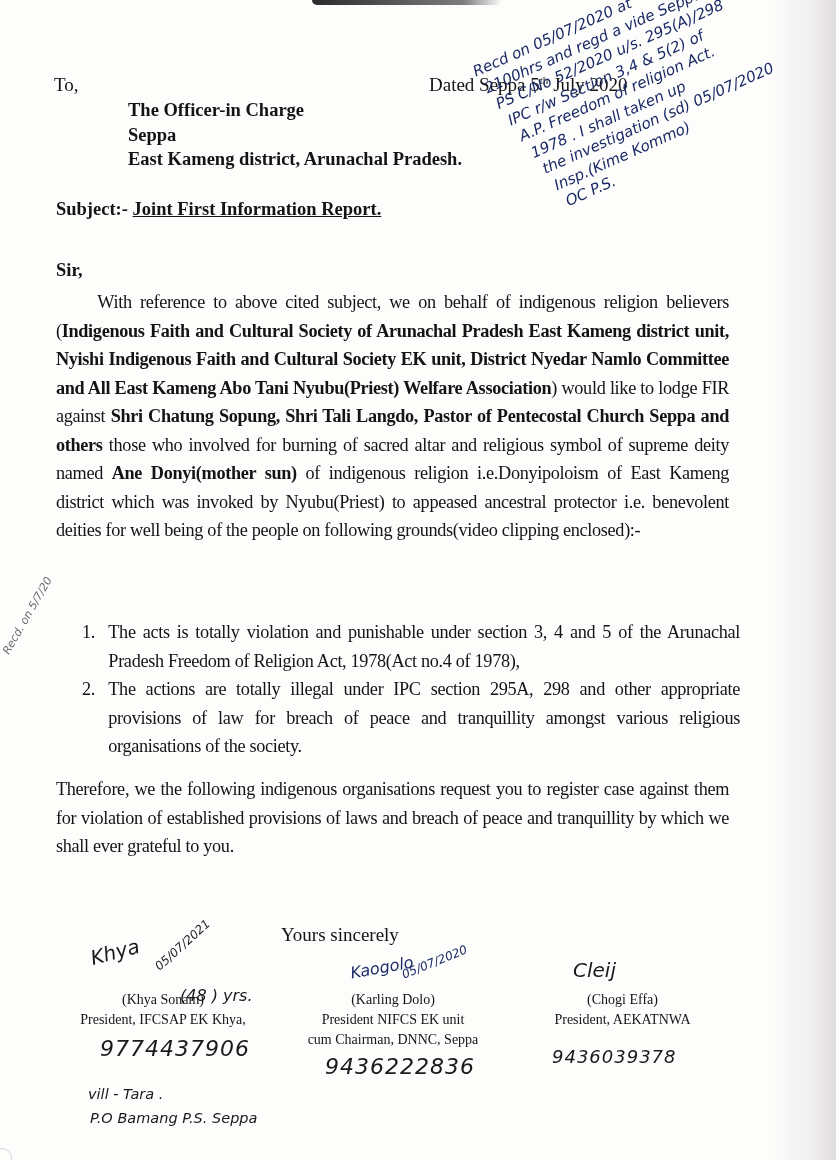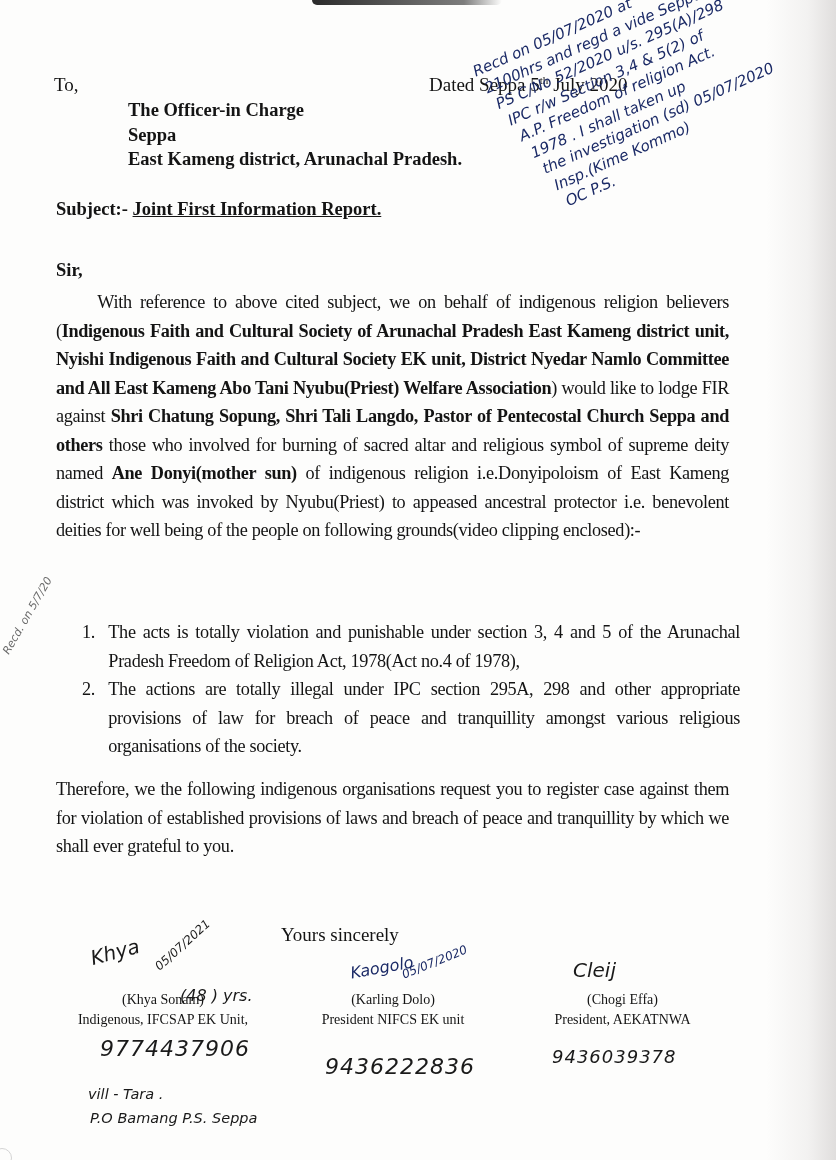--- a/index.html
+++ b/index.html
@@ -118,27 +118,28 @@
 <div class="abs closing">Yours sincerely</div>
 
 <div class="signature s1">Khya</div>
 <div class="signature s1date">05/07/2021</div>
 <div class="signature s2">Kaogolo</div>
 <div class="signature s2date">05/07/2020</div>
 <div class="signature s3">Cleij</div>
 
 <div class="sig-block sig1">
   <div>(Khya Sonam)</div>
-  <div>Indigenous, IFCSAP EK Unit,</div>
+  <div>President, IFCSAP EK Khya,</div>
 </div>
 <div class="hand hand-black age" style="left:180px;top:986px;">(48 ) yrs.</div>
 
 <div class="sig-block sig2">
   <div>(Karling Dolo)</div>
   <div>President NIFCS EK unit</div>
+  <div>cum Chairman, DNNC, Seppa</div>
 </div>
 
 <div class="sig-block sig3">
   <div>(Chogi Effa)</div>
   <div>President, AEKATNWA</div>
 </div>
 
 <div class="hand hand-black phone ph1">9774437906</div>
 <div class="hand hand-black phone ph2">9436222836</div>
 <div class="hand hand-black phone ph3">9436039378</div>

